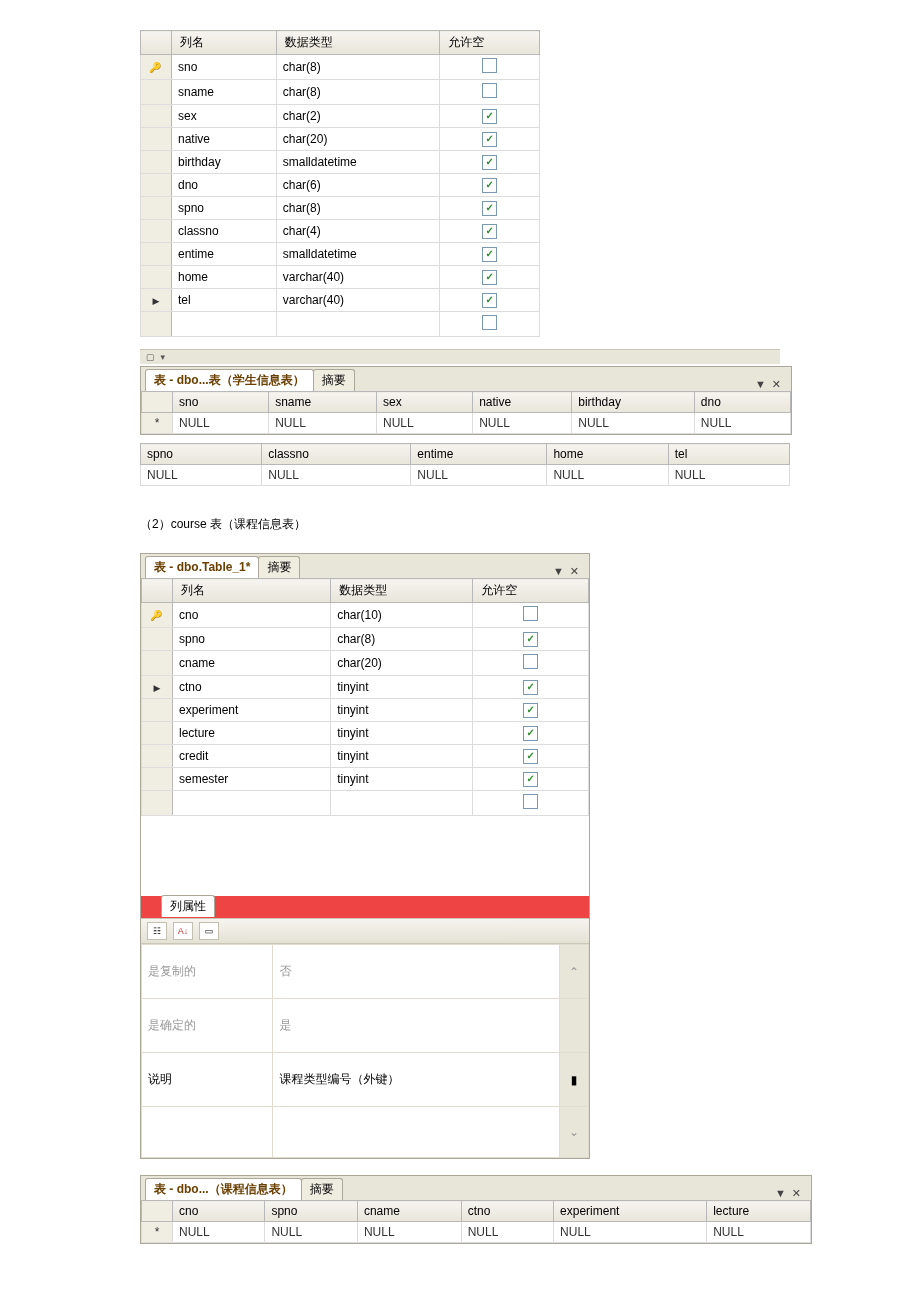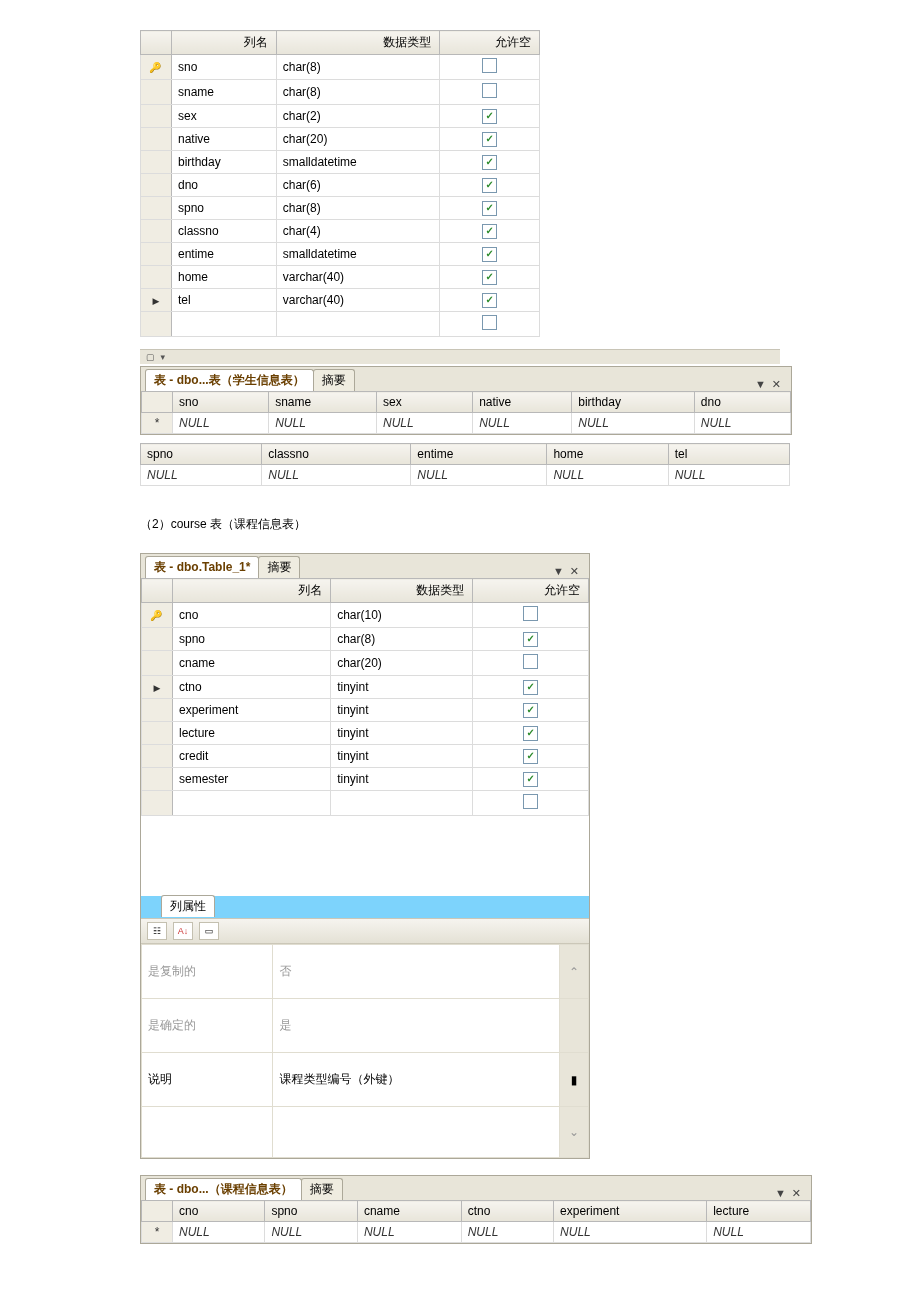--- a/index.html
+++ b/index.html
@@ -15,21 +15,21 @@
   border: 1px solid #b8b8b8;
   border-collapse: collapse;
   background: #fff;
   width: 400px;
 }
 .designer-grid th {
   background: linear-gradient(#f6f4ef, #e8e5da);
   border: 1px solid #b8b8b8;
   padding: 3px 8px;
   font-weight: normal;
-  text-align: right;
+  text-align: left;
   font-size: 12px;
 }
 .designer-grid td {
   border: 1px solid #dcdcdc;
   padding: 3px 6px;
   height: 16px;
   font-size: 12px;
 }
 .row-header {
   width: 14px;
@@ -108,21 +108,20 @@
 .data-grid th {
   background: linear-gradient(#f6f4ef, #e8e5da);
   border: 1px solid #b8b8b8;
   padding: 3px 6px;
   text-align: left;
   font-weight: normal;
 }
 .data-grid td {
   border: 1px solid #dcdcdc;
   padding: 3px 6px;
-  font-style: italic;
   color: #333;
 }
 .data-grid .rh {
   width: 18px;
   background: #f0ede3;
   font-style: normal;
   text-align: center;
 }
 
 .section-wrap { border: 1px solid #aca899; background: #e8e5d9; margin-top: 2px; }
@@ -178,21 +177,21 @@
   text-align: center;
   color: #6b8bbf;
   font-size: 10px;
 }
 
 .block2 { width: 650px; }
 .block3 { width: 670px; }
 
 .designer-panel {
   border: 1px solid #aca899;
-  background: #7dd3fc;
+  background: #ef4444;
   width: 448px;
   margin-top: 20px;
 }
 .designer-panel .body { background: #fff; min-height: 80px; }
 </style>
 </head>
 <body>
 
 <table class="designer-grid">
   <thead>

